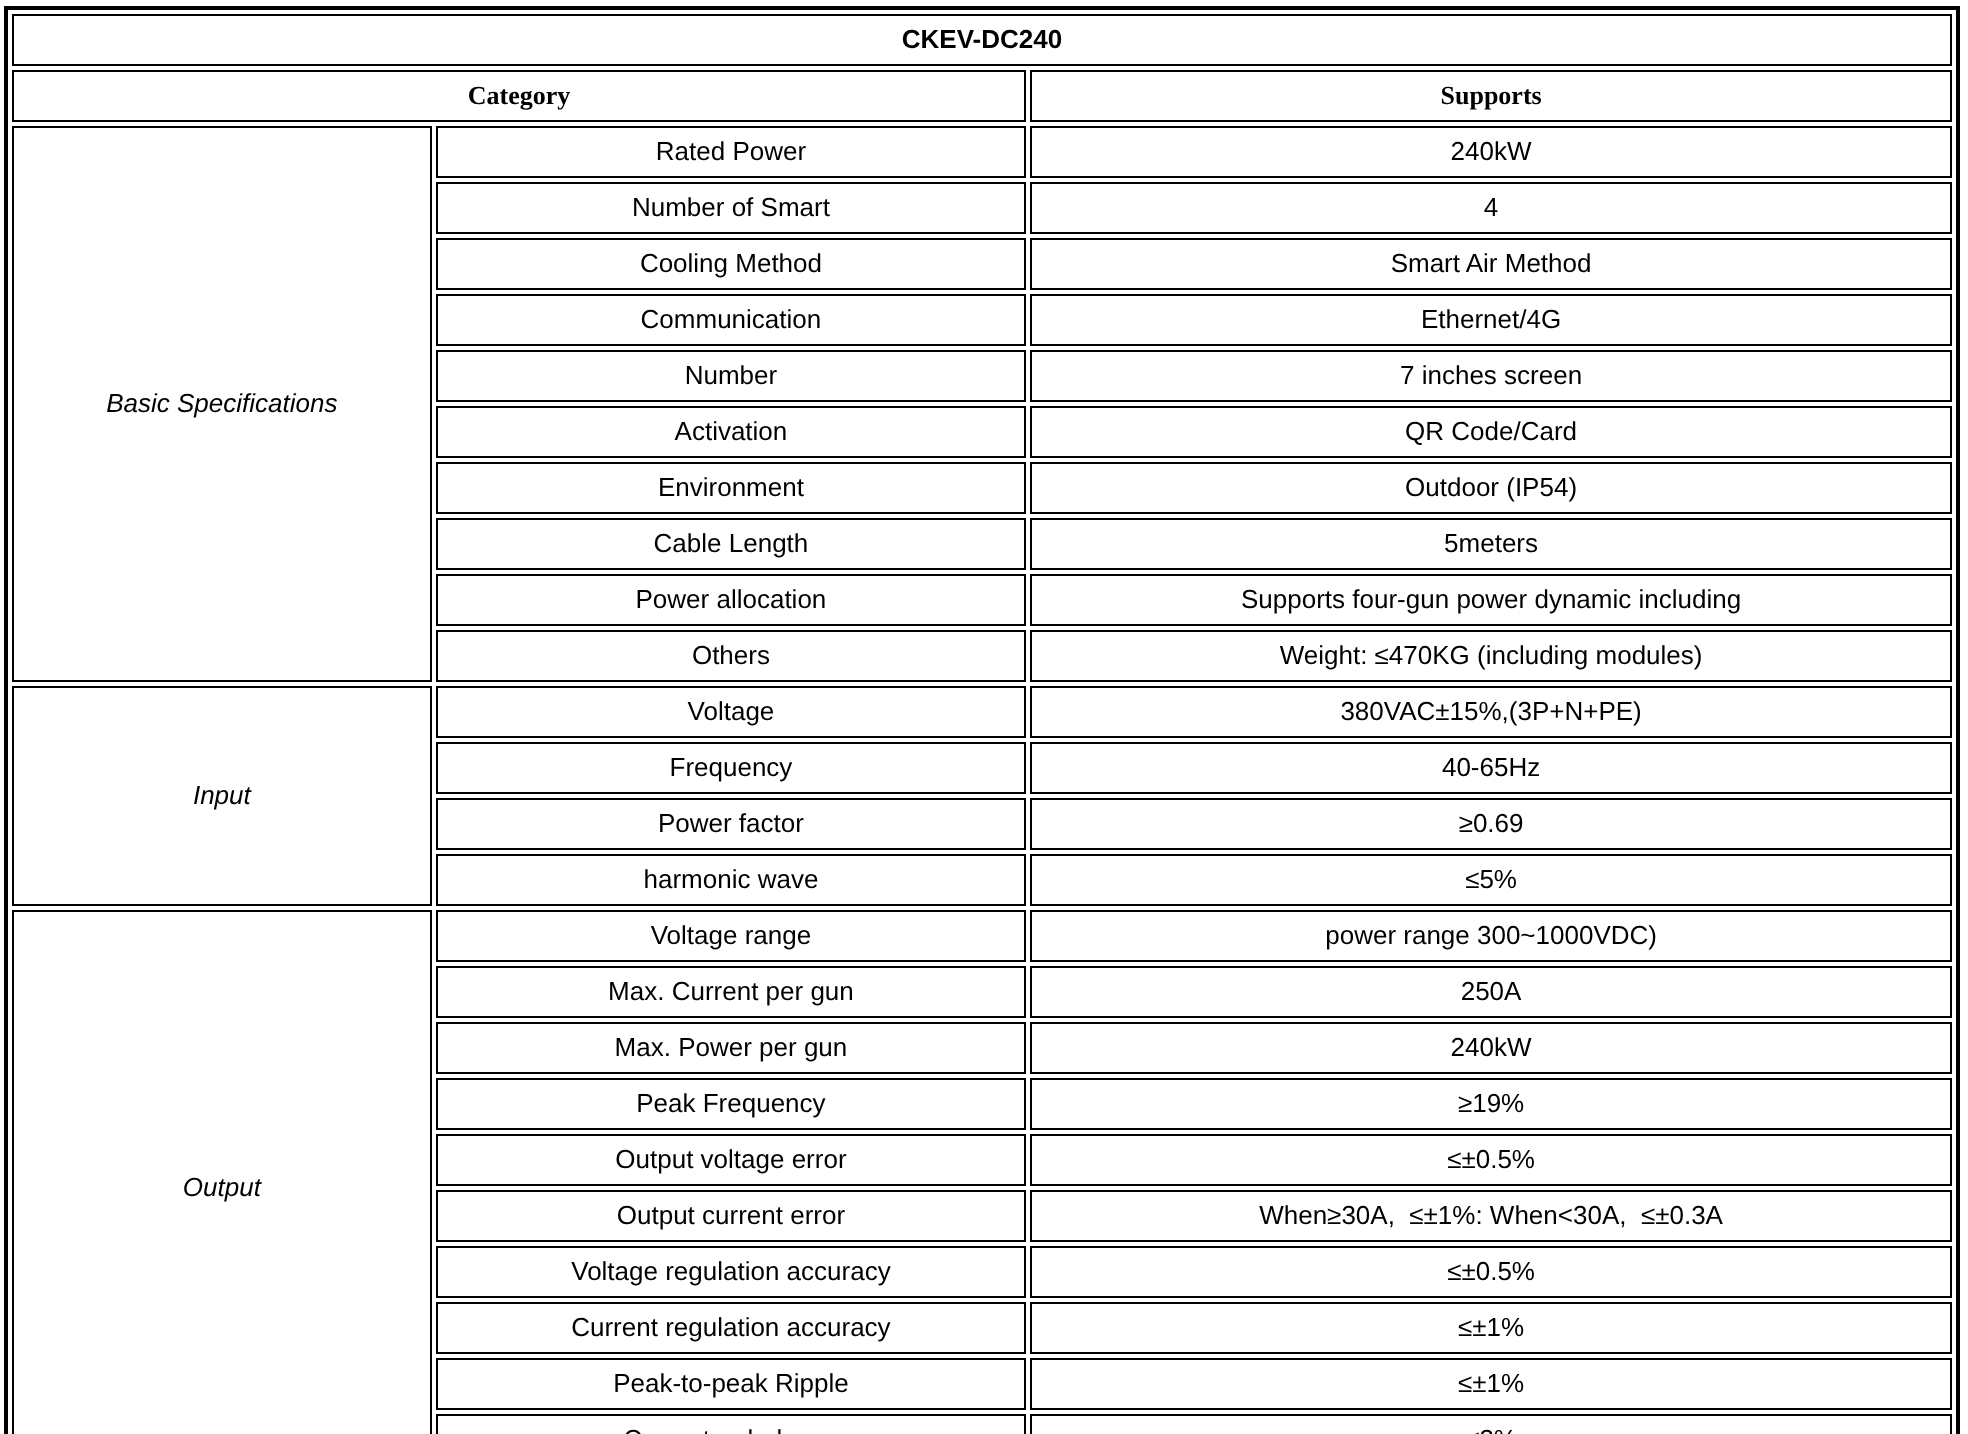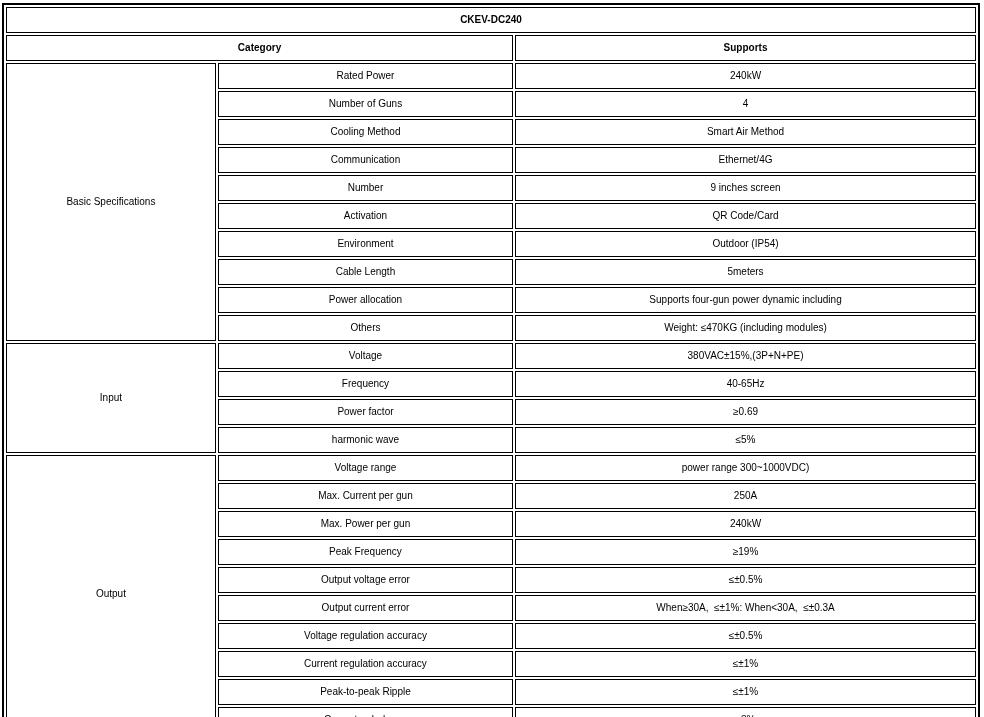--- a/index.html
+++ b/index.html
@@ -17,37 +17,39 @@
     border: 2px solid #000000;
     table-layout: fixed;
     width: 978px;
     margin: 3px 0 0 2px;
     background: #ffffff;
   }
   table.spec td {
     border: 1px solid #000000;
     text-align: center;
     vertical-align: middle;
-    font-size: 10px;
+    font-size: 13px;
     line-height: 1.25;
     padding: 1px 4px;
     height: 22px;
     overflow: hidden;
     white-space: nowrap;
   }
   td.title-cell {
     font-weight: bold;
     height: 19px;
   }
   td.header-cell {
     font-weight: bold;
     height: 21px;
+    font-family: Liberation Serif, serif;
   }
   td.section-cell {
     font-weight: normal;
+    font-style: italic;
   }
 </style>
 </head>
 <body>
 
 <table class="spec">
   <colgroup>
     <col style="width:209px">
     <col style="width:294px">
     <col style="width:459px">
@@ -62,34 +64,34 @@
     <td class="header-cell" colspan="2">Category</td>
     <td class="header-cell">Supports</td>
   </tr>
 
   <tr>
     <td class="section-cell" rowspan="10">Basic Specifications</td>
     <td>Rated Power</td>
     <td>240kW</td>
   </tr>
   <tr>
-    <td>Number of Guns</td>
+    <td>Number of Smart</td>
     <td>4</td>
   </tr>
   <tr>
     <td>Cooling Method</td>
     <td>Smart Air Method</td>
   </tr>
   <tr>
     <td>Communication</td>
     <td>Ethernet/4G</td>
   </tr>
   <tr>
     <td>Number</td>
-    <td>9 inches screen</td>
+    <td>7 inches screen</td>
   </tr>
   <tr>
     <td>Activation</td>
     <td>QR Code/Card</td>
   </tr>
   <tr>
     <td>Environment</td>
     <td>Outdoor (IP54)</td>
   </tr>
   <tr>

